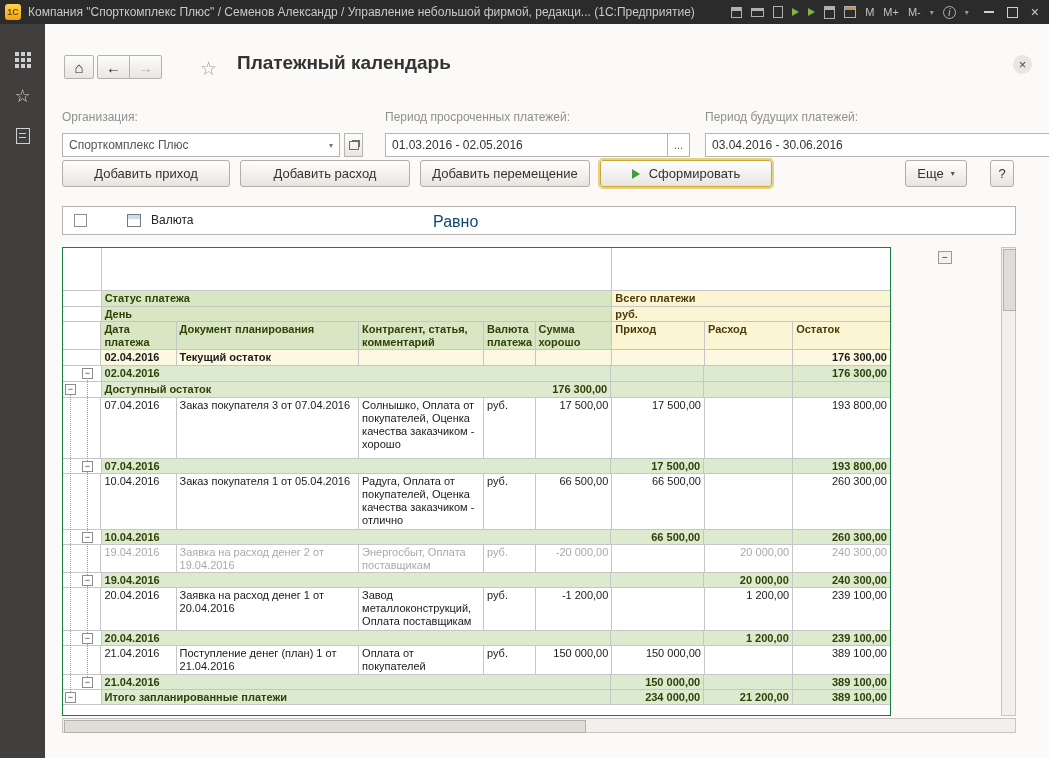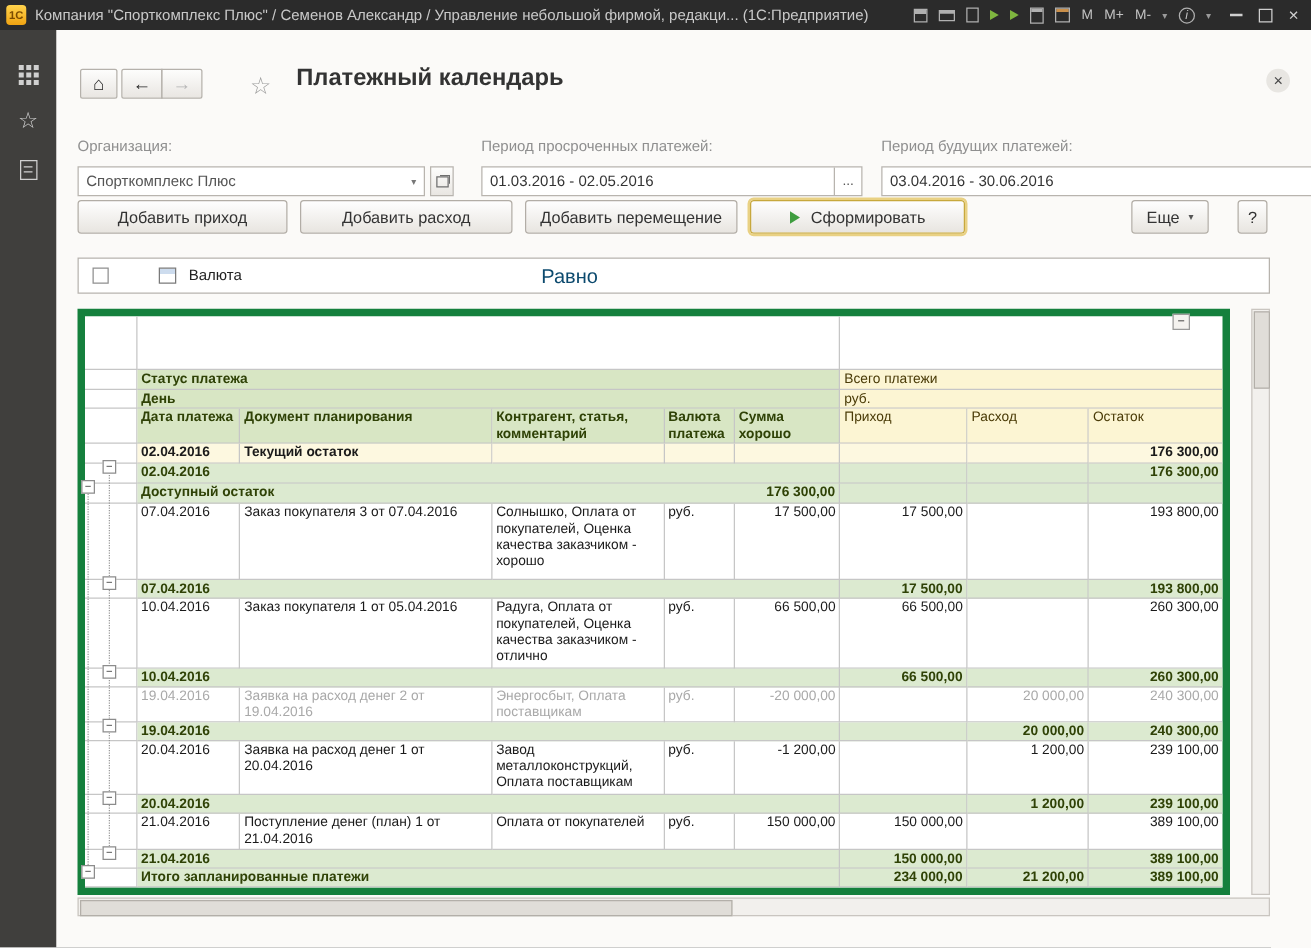--- a/index.html
+++ b/index.html
@@ -55,29 +55,29 @@
   .dd{margin-left:7px;font-size:8px;color:#555}
 
   .qf{position:absolute;left:17px;top:182px;width:954px;height:29px;border:1px solid #b7b3ad;background:#fff;box-sizing:border-box}
   .qf-check{position:absolute;left:11px;top:7px;width:13px;height:13px;border:1px solid #8f8f8f;background:#fff;box-sizing:border-box}
   .qf-icon{position:absolute;left:64px;top:7px;width:14px;height:13px;border:1px solid #7a7a7a;background:linear-gradient(#cddcee 0 4px,#fff 4px);box-sizing:border-box}
   .qf-field{position:absolute;left:88px;top:6px;font-size:12px;color:#222}
   .qf-cond{position:absolute;left:370px;top:6px;font-size:16px;color:#0c4a6e}
 
   
   .report{position:absolute;left:17px;top:223px;width:954px;height:469px}
-  .grid{position:absolute;left:0;top:0;width:922px;height:469px;border:6px solid #15803d;background:#fff;overflow:hidden;box-sizing:border-box}
+  .grid{position:absolute;left:0;top:0;width:829px;height:469px;border:1px solid #15803d;background:#fff;overflow:hidden;box-sizing:border-box}
   .row{display:flex}
   .cell{box-sizing:border-box;border-right:1px solid #c6c6c6;border-bottom:1px solid #c6c6c6;font-size:11px;line-height:13px;padding:1px 3px;overflow:hidden;color:#1a1a1a}
   .w0{width:43px}.w1{width:85px}.w2{width:208px}.w3{width:142px}.w4{width:58px}.w5{width:87px}
   .w6{width:105px}.w7{width:100px}.w8{width:110px}.wL{width:580px}.wT{width:315px}
   .last{border-right:none}
   .num{text-align:right}
   .ghead{background:#d8e6c4;color:#2f4206;font-weight:700}
-  .yhead{background:#fcf5d3;color:#4a3b07;font-weight:400}
+  .yhead{background:#fcf5d3;color:#4a3b07;font-weight:700}
   .grp{background:#dcead0;color:#2f4206;font-weight:700}
   .oprow{background:#fdf8e0;font-weight:700}
   .muted{color:#a9a9a9}
   .spread{display:flex;justify-content:space-between}
   .filler{height:10px}
 
   .tline{position:absolute;width:0;border-left:1px dotted #9a9a9a}
   .tbox{position:absolute;width:11px;height:11px;border:1px solid #8c8c8c;background:#fff;font-size:9px;line-height:9px;text-align:center;color:#333;box-sizing:border-box}
   .corner-minus{position:absolute;left:876px;top:4px;width:14px;height:13px;border:1px solid #9a9a9a;background:#f4f2ef;font-size:10px;line-height:11px;text-align:center;color:#333;box-sizing:border-box}
 

